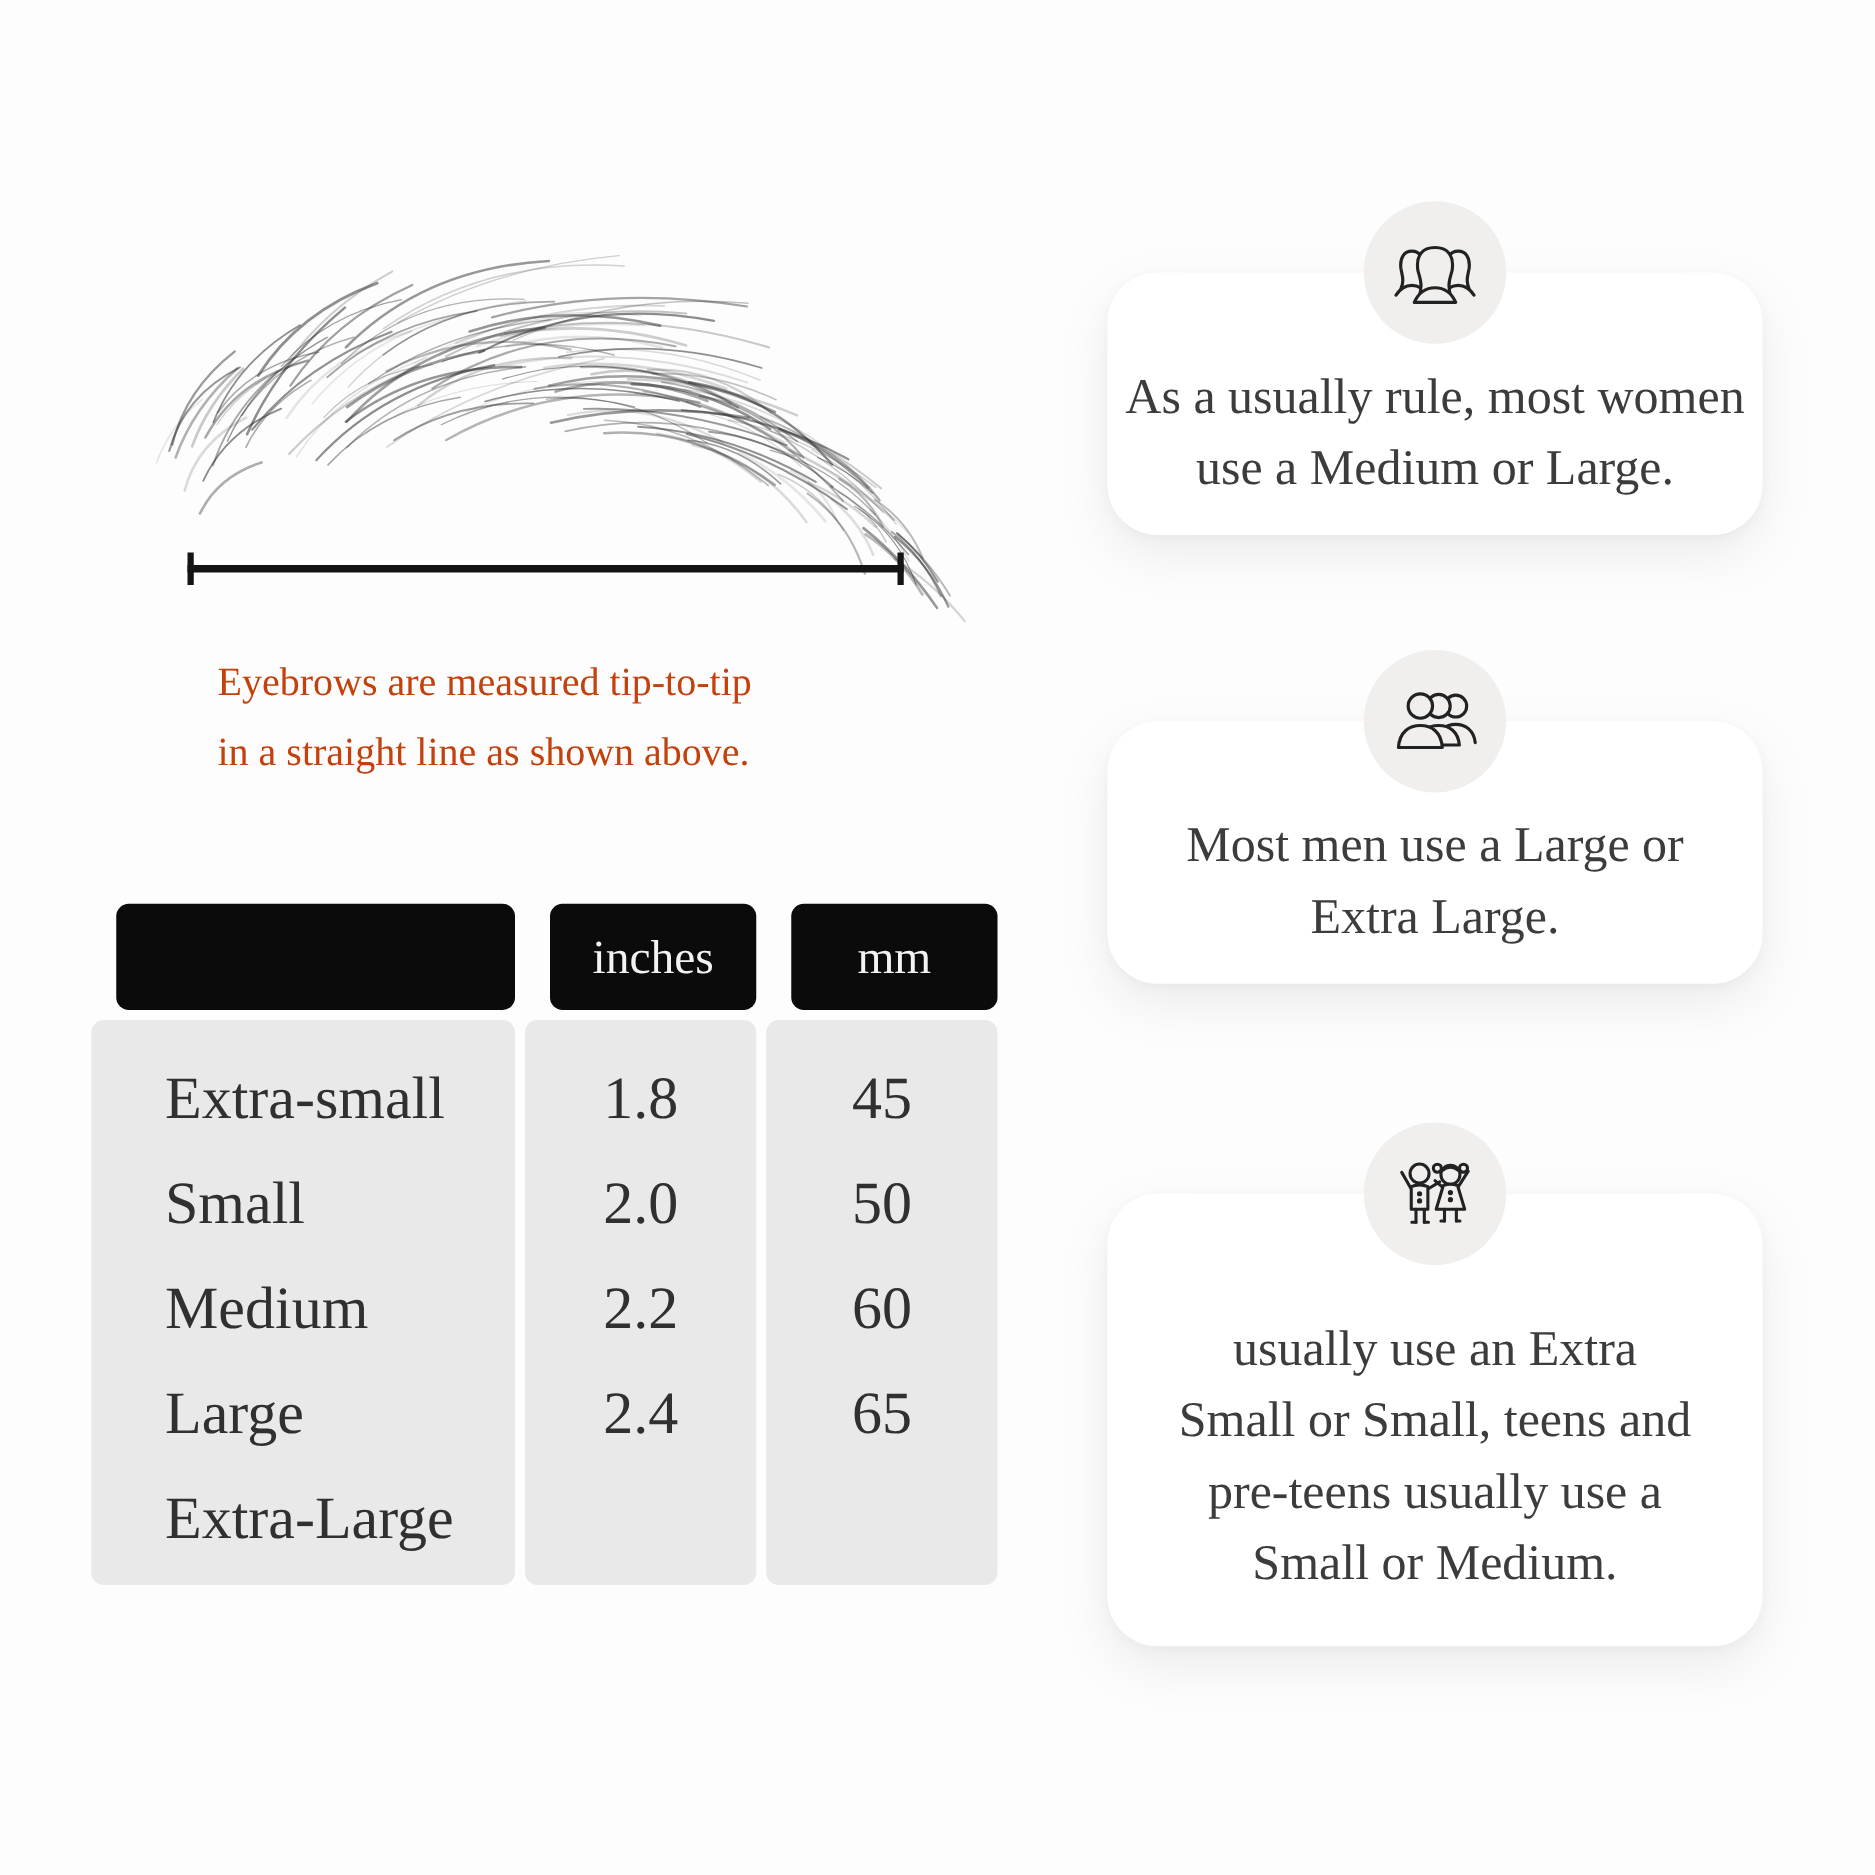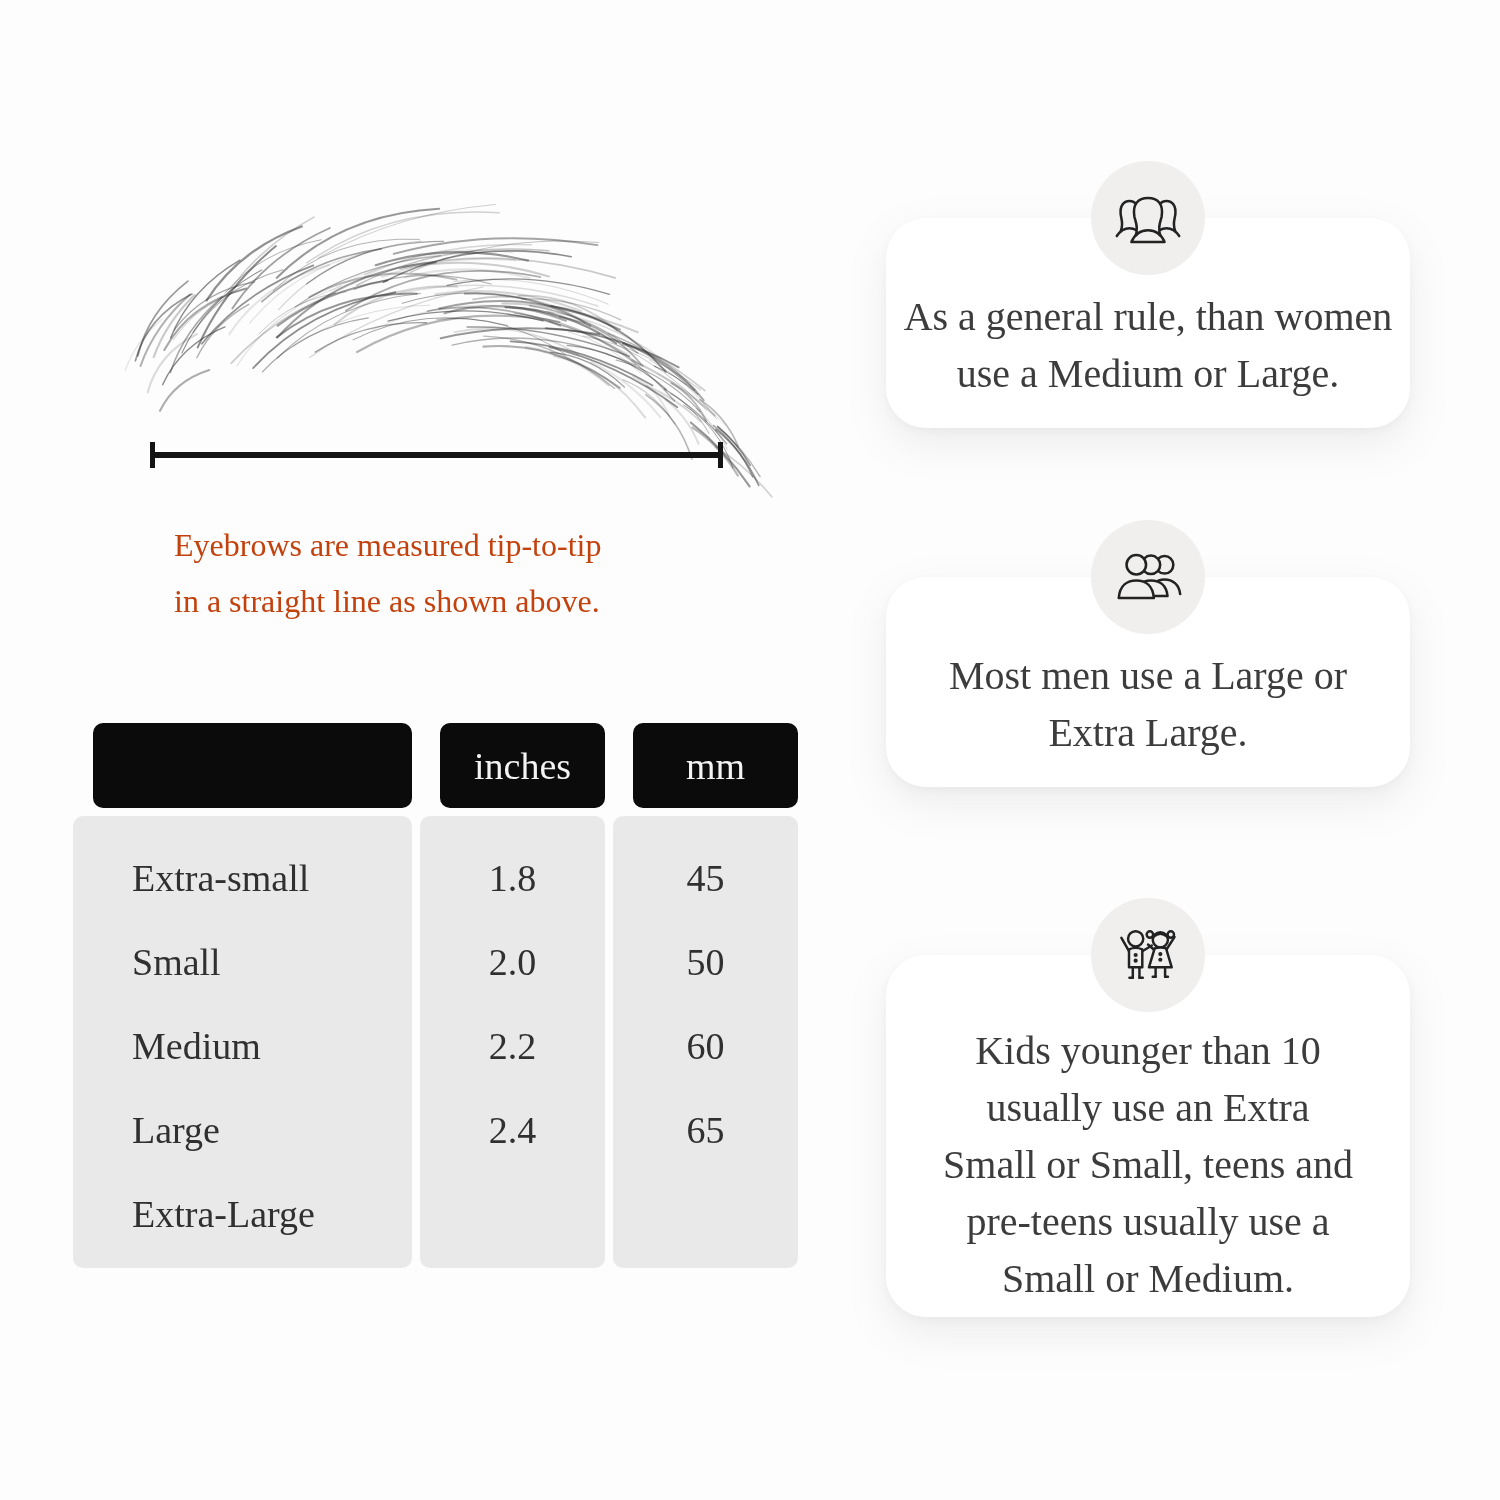--- a/index.html
+++ b/index.html
@@ -24,21 +24,21 @@
 
   
   .size-table{position:absolute;left:73px;top:723px;width:725px;}
   .t-head{display:grid;grid-template-columns:339px 185px 185px;column-gap:8px;height:85px;margin-bottom:8px;}
   .t-head-cell{
     background:#0b0b0b;border-radius:10px;color:#f3f3f3;font-size:38px;
     display:flex;align-items:center;justify-content:center;margin-left:20px;
   }
   .t-body{display:grid;grid-template-columns:339px 185px 185px;column-gap:8px;}
   .t-col{background:#eae9e9;border-radius:10px;padding:20px 0 12px 0;}
-  .t-cell{height:84px;display:flex;align-items:center;font-size:38px;color:#303030;}
+  .t-cell{height:84px;display:flex;align-items:center;font-size:48px;color:#303030;}
   .t-col.labels .t-cell{padding-left:59px;}
   .t-col.nums .t-cell{justify-content:center;}
 
   
   .card{
     position:absolute;left:886px;width:524px;background:#ffffff;border-radius:40px;
     box-shadow:0 16px 40px rgba(125,125,125,0.13),0 3px 10px rgba(0,0,0,0.03);
     display:flex;flex-direction:column;align-items:center;justify-content:center;
   }
   .card-1{top:218px;height:210px;padding-top:44px;}
@@ -235,21 +235,21 @@
     <div class="icon-circle">
       <svg width="78" height="57" viewBox="0 0 80 58" fill="none" stroke="#222222" stroke-width="2.6" stroke-linecap="round" stroke-linejoin="round">
         <path d="M12,42 C15,35 13,31 12,25 C11,16 15,11 21,11 C27,11 31,16 30,25 C29,31 27,35 30,42"></path>
         <path d="M8,47 C12,41 16,39 21,39 C26,39 30,41 34,47"></path>
         <path d="M50,42 C53,35 51,31 50,25 C49,16 53,11 59,11 C65,11 69,16 68,25 C67,31 65,35 68,42"></path>
         <path d="M46,47 C50,41 54,39 59,39 C64,39 68,41 72,47"></path>
         <path d="M27,48 C30,39 28,34 26,27 C24,14 30,8 40,8 C50,8 56,14 54,27 C52,34 50,39 53,48" fill="#f0efee"></path>
         <path d="M23,53 C27,44 33,41 40,41 C47,41 53,44 57,53 Z" fill="#f0efee"></path>
       </svg>
     </div>
-    <div class="card-line">As a general rule, than women</div>
+    <div class="card-line">As a usually rule, most women</div>
     <div class="card-line">use a Medium or Large.</div>
   </div>
 
   <div class="card card-2">
     <div class="icon-circle">
       <svg width="78" height="57" viewBox="0 0 80 58" fill="none" stroke="#222222" stroke-width="2.6" stroke-linecap="round" stroke-linejoin="round">
         <circle cx="57" cy="16" r="9"></circle>
         <path d="M41,46 C42,36 49,31 57,31 C65,31 72,36 73,46"></path>
         <circle cx="43" cy="16" r="9.5" fill="#f0efee"></circle>
         <path d="M26,48 C27,37 34,32 43,32 C52,32 59,37 60,48 Z" fill="#f0efee"></path>
@@ -278,20 +278,19 @@
         <circle cx="64" cy="9.5" r="3.4"></circle>
         <circle cx="53" cy="15" r="8" fill="#f0efee"></circle>
         <path d="M46,11.5 Q53,5.5 60,11.5"></path>
         <path d="M47,24 Q53,22 59,24 L65,44 L41,44 Z" fill="#f0efee"></path>
         <path d="M48,44 L48,54 M58,44 L58,54"></path>
         <path d="M48,54 L45,54 M58,54 L61,54"></path>
         <circle cx="53" cy="30" r="0.9" fill="#222222"></circle>
         <circle cx="53" cy="36" r="0.9" fill="#222222"></circle>
       </svg>
     </div>
-    <div class="card-line">Kids younger than 10</div>
     <div class="card-line">usually use an Extra</div>
     <div class="card-line">Small or Small, teens and</div>
     <div class="card-line">pre-teens usually use a</div>
     <div class="card-line">Small or Medium.</div>
   </div>
 
 </div>
 
 </body></html>

